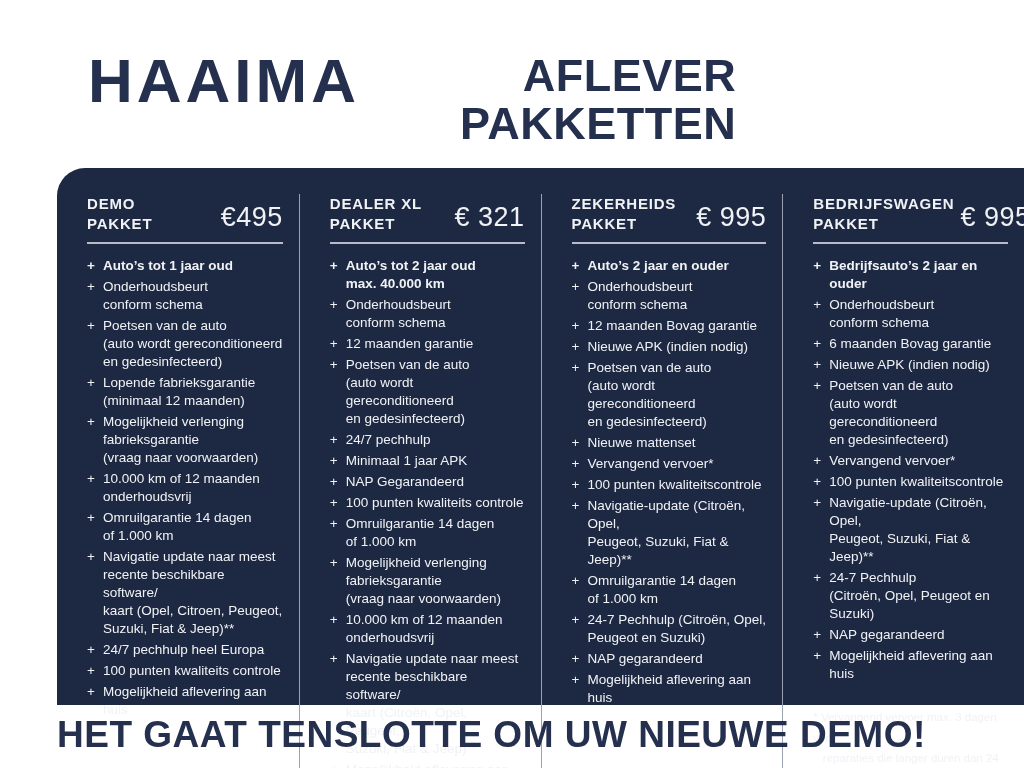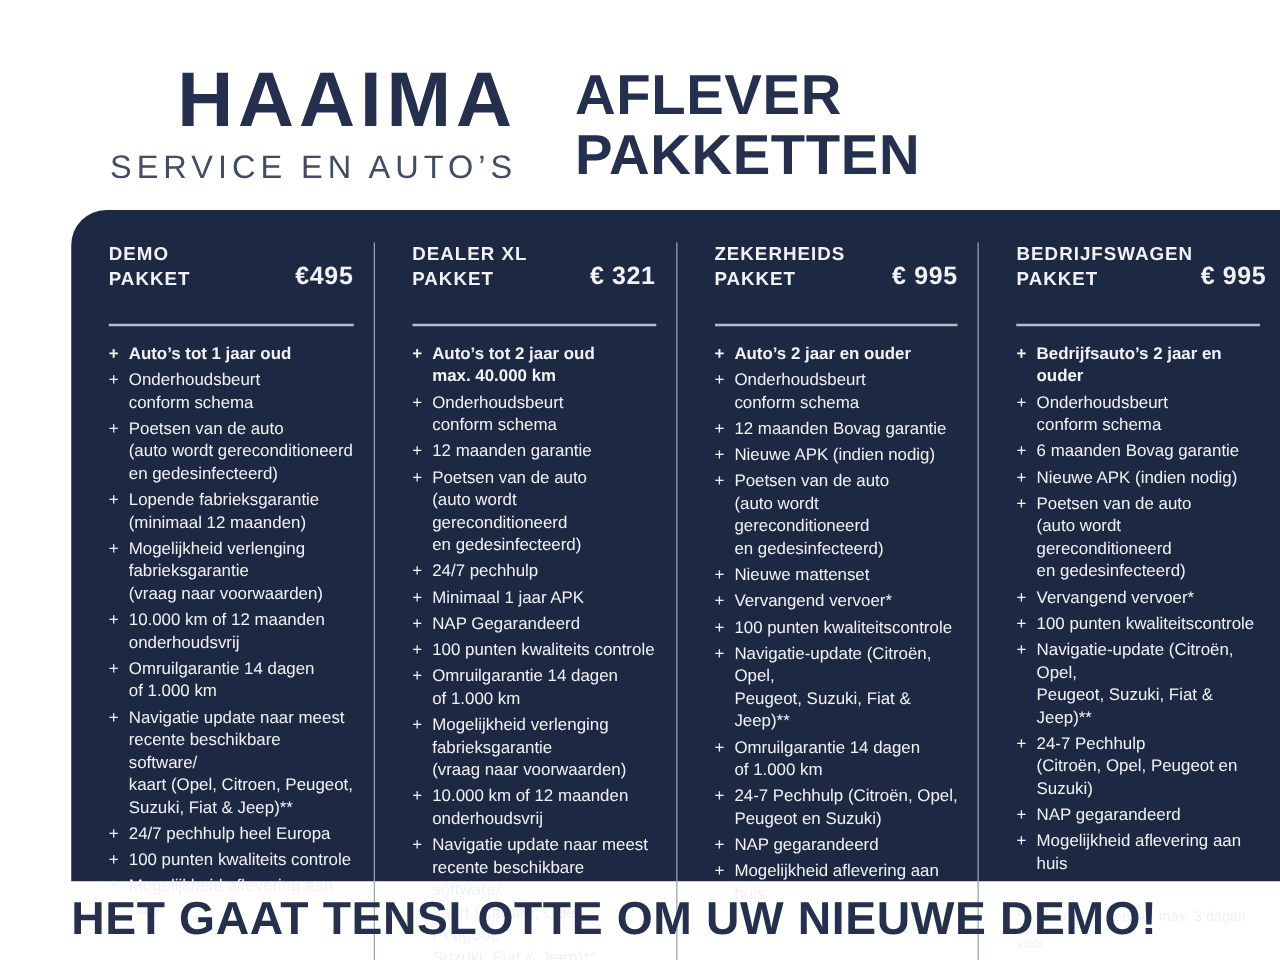--- a/index.html
+++ b/index.html
@@ -20,47 +20,48 @@
   .logo-tagline {
     margin-top: 6px;
     font-size: 26px; font-weight: normal; letter-spacing: 4px;
     color: var(--logo-sub-text, #424c63);
   }
   .page-title {
     position: absolute; left: 460px; top: 52px;
     font-size: 45px; font-weight: bold; line-height: 1.07;
     letter-spacing: 0.5px; color: var(--navy-text, #24304e);
     white-space: pre-line;
+    text-align: right;
   }
 
   
   .panel {
     position: absolute; left: 57px; top: 168px;
     width: 967px; height: 537px;
     background: var(--navy-panel, #1d2942);
     border-radius: 28px 0 0 0;
     color: var(--light-text, #f1f2f5);
     display: grid;
     grid-template-columns: repeat(4, 1fr);
     padding: 26px 0 18px 0;
   }
   .col { padding: 0 16px 0 30px; min-width: 0; }
   .col + .col { border-left: 1px solid var(--divider, #9aa2b1); }
 
   .pkg-header {
     display: flex; justify-content: space-between; align-items: flex-end;
     border-bottom: 2px solid var(--rule, #b6bdc9);
-    padding-bottom: 26px; margin-bottom: 13px;
+    padding-bottom: 9px; margin-bottom: 13px;
   }
   .pkg-name {
     font-size: 15px; font-weight: bold; letter-spacing: 0.8px;
     line-height: 1.3; white-space: pre-line; text-transform: uppercase;
   }
   .pkg-price {
-    font-size: 20px; font-weight: bold; letter-spacing: 0.5px;
+    font-size: 27px; font-weight: normal; letter-spacing: 0.5px;
     white-space: nowrap; padding-left: 6px;
   }
 
   .pkg-list { list-style: none; }
   .pkg-list li {
     position: relative; padding-left: 16px;
     font-size: 13.5px; line-height: 18px;
     margin-bottom: 3px; white-space: pre-line;
   }
   .pkg-list li:first-child { font-weight: bold; }
@@ -78,21 +79,20 @@
     font-size: 37px; font-weight: bold; letter-spacing: 0.5px;
     color: var(--navy-text, #24304e);
   }
 </style>
 </head>
 <body>
 
 <header>
   <div class="logo">
     <div class="logo-wordmark">HAAIMA</div>
-    <div class="logo-tagline">SERVICE EN AUTO’S</div>
   </div>
   <h1 class="page-title">AFLEVER
 PAKKETTEN</h1>
 </header>
 
 <main class="panel" id="panel">
     <section class="col">
       <div class="pkg-header">
         <div class="pkg-name">DEMO
 PAKKET</div>

